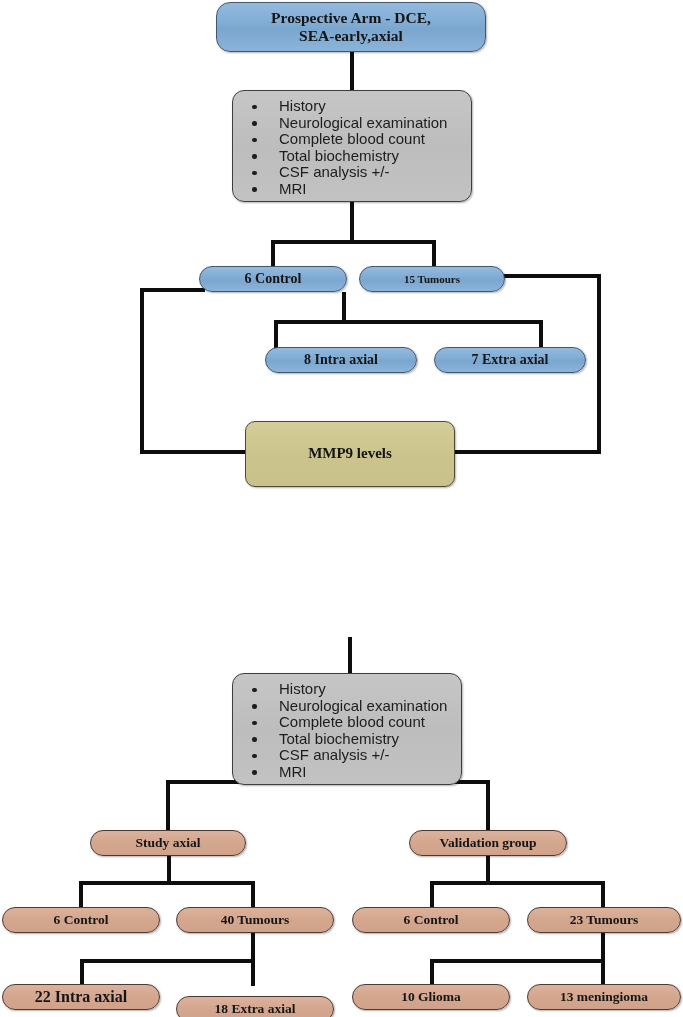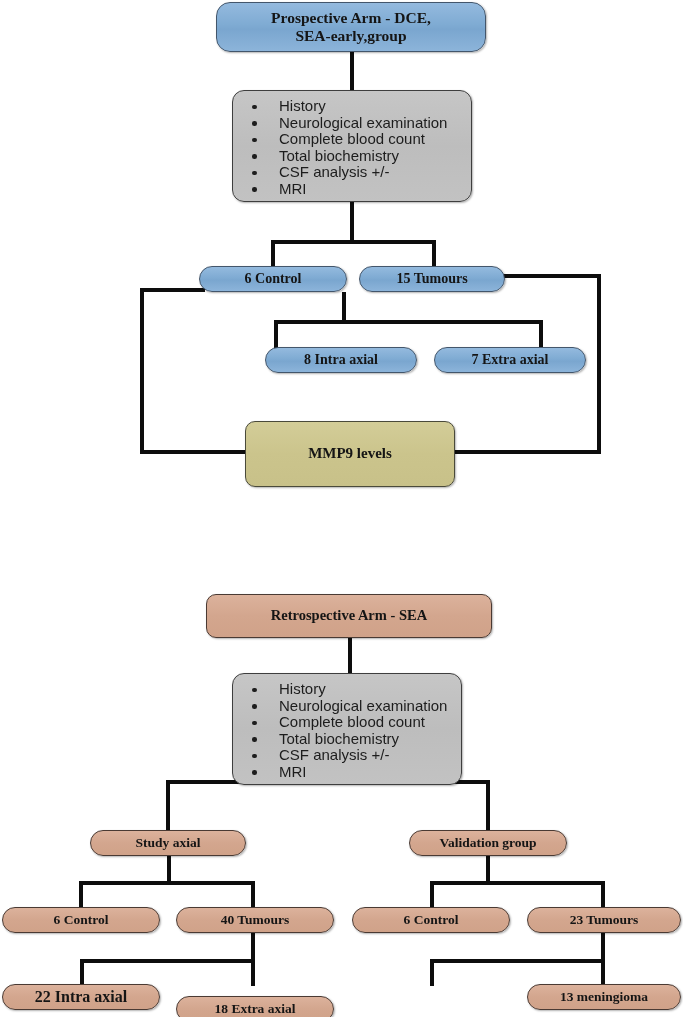--- a/index.html
+++ b/index.html
@@ -107,21 +107,21 @@
     width: 4.5px;
     height: 4.5px;
     background: #1d1d1d;
     border-radius: 50%;
   }
   #prospective-workup { left: 232px; top: 90px; width: 240px; height: 112px; }
   #retrospective-workup { left: 232px; top: 673px; width: 230px; height: 112px; }
 
   
   #node-6-control-p   { left: 199px; top: 266px; width: 148px; height: 26px; font-size: 14px; }
-  #node-15-tumours    { left: 359px; top: 266px; width: 146px; height: 26px; font-size: 14px; }
+  #node-15-tumours    { left: 359px; top: 266px; width: 146px; height: 26px; font-size: 11px; }
   #node-8-intra       { left: 265px; top: 347px; width: 152px; height: 26px; font-size: 14px; }
   #node-7-extra       { left: 434px; top: 347px; width: 152px; height: 26px; font-size: 14px; }
   #node-mmp9          { left: 245px; top: 421px; width: 210px; height: 66px; font-size: 15px; }
 
   
   #node-study-group      { left: 90px;  top: 830px; width: 156px; height: 26px; font-size: 13.5px; }
   #node-validation-group { left: 409px; top: 830px; width: 158px; height: 26px; font-size: 13.5px; }
 
   #node-6-control-s  { left: 2px;   top: 907px; width: 158px; height: 26px; font-size: 13.5px; }
   #node-40-tumours   { left: 176px; top: 907px; width: 158px; height: 26px; font-size: 13.5px; }
@@ -134,21 +134,21 @@
   #node-13-mening    { left: 527px; top: 984px; width: 154px; height: 26px; font-size: 13.5px; }
 </style>
 </head>
 <body>
 
 <div id="canvas">
 
   <div class="node blue r-pill" id="prospective-header">
     <span>
       <span>Prospective Arm - DCE,</span><br>
-      <span>SEA-early,group</span>
+      <span>SEA-early,axial</span>
     </span>
   </div>
 
   <div class="line v" style="left:350px; top:51px; height:40px;"></div>
 
   <div class="workup" id="prospective-workup">
     <ul>
       <li>History</li>
       <li>Neurological examination</li>
       <li>Complete blood count</li>
@@ -189,23 +189,20 @@
   <div class="line h" style="left:140px; top:450px; width:110px;"></div>
 
   <div class="line h" style="left:500px; top:274px; width:101px;"></div>
   <div class="line v" style="left:597px; top:274px; height:180px;"></div>
   <div class="line h" style="left:450px; top:450px; width:151px;"></div>
 
   <div class="node olive r-round" id="node-mmp9">
     <span>MMP9 levels</span>
   </div>
 
-  <div class="node tan r-round" id="retrospective-header">
-    <span>Retrospective Arm - SEA</span>
-  </div>
 
   <div class="line v" style="left:348px; top:637px; height:38px;"></div>
 
   <div class="workup" id="retrospective-workup">
     <ul>
       <li>History</li>
       <li>Neurological examination</li>
       <li>Complete blood count</li>
       <li>Total biochemistry</li>
       <li>CSF analysis +/-</li>
@@ -255,17 +252,20 @@
   <div class="line v" style="left:601px; top:933px; height:53px;"></div>
   <div class="line h" style="left:430px; top:959px; width:175px;"></div>
   <div class="line v" style="left:430px; top:959px; height:27px;"></div>
 
   <div class="node tan r-caps" id="node-22-intra">
     <span>22 Intra axial</span>
   </div>
   <div class="node tan r-caps" id="node-18-extra">
     <span>18 Extra axial</span>
   </div>
+  <div class="node tan r-caps" id="node-10-glioma">
+    <span>10 Glioma</span>
+  </div>
   <div class="node tan r-caps" id="node-13-mening">
     <span>13 meningioma</span>
   </div>
 
 </div>
 
 </body></html>

